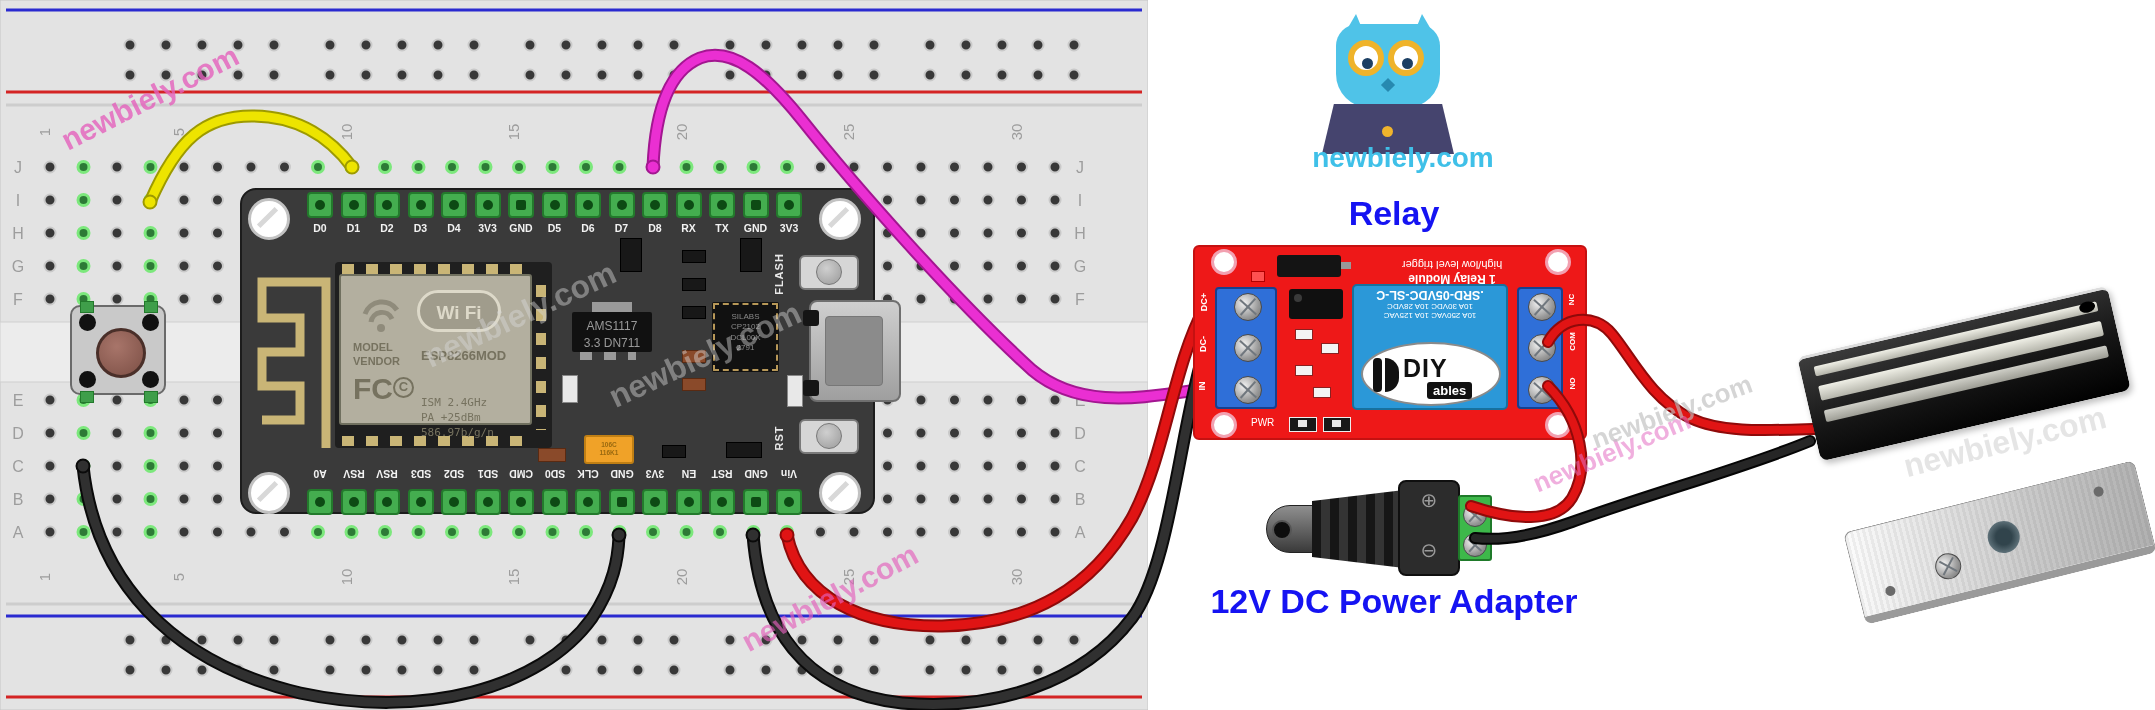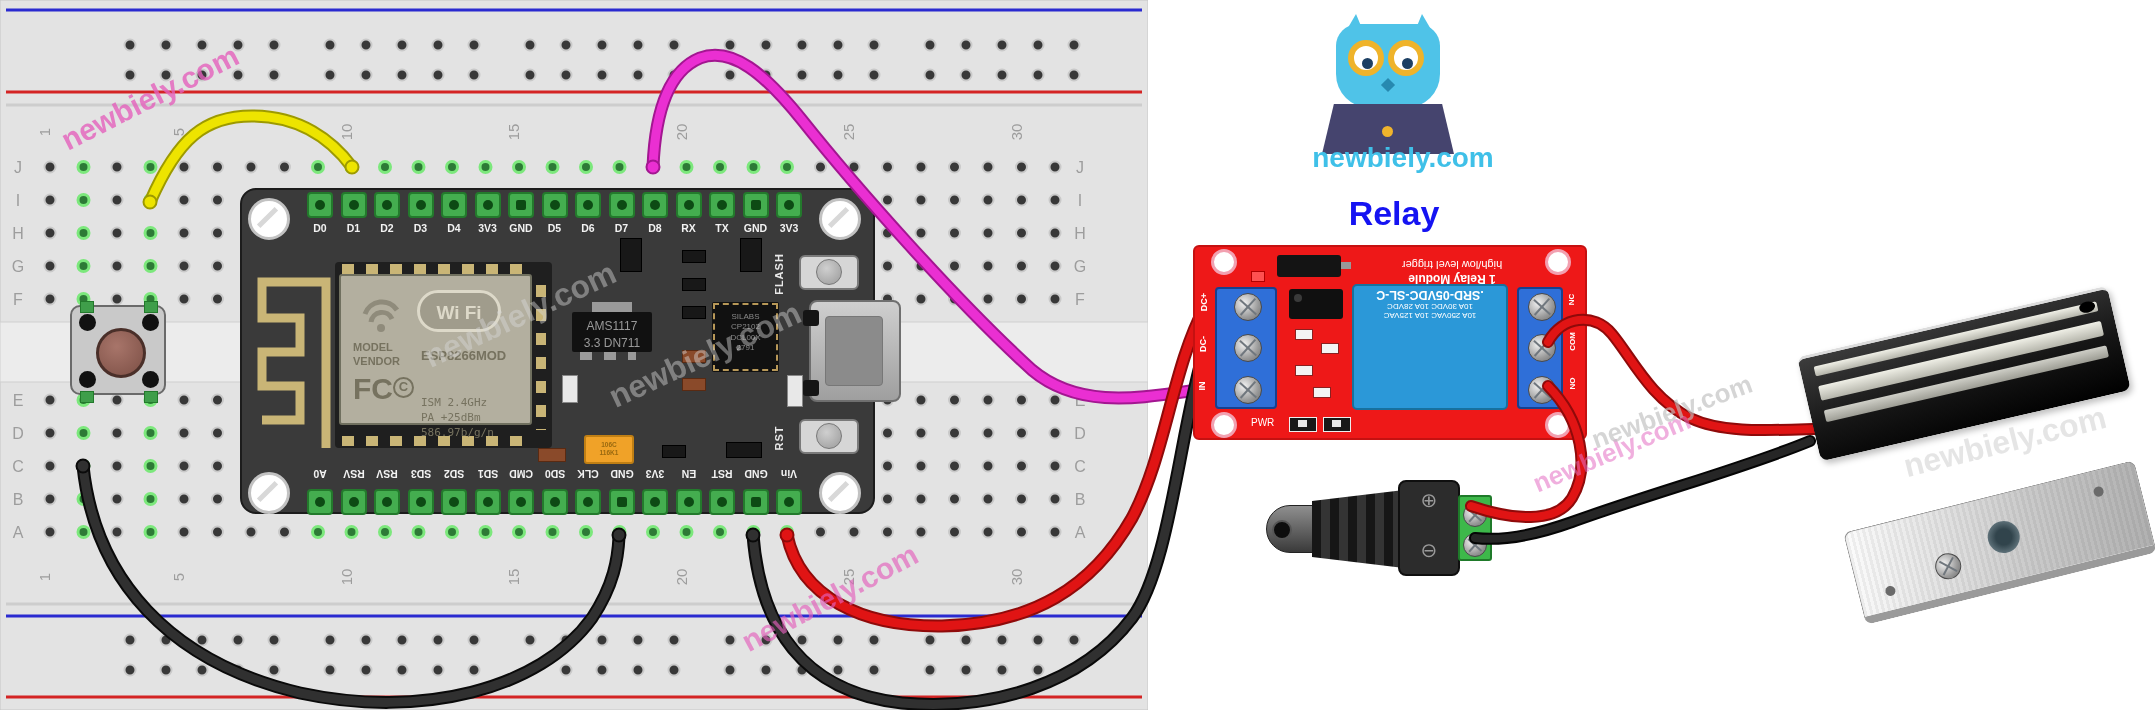--- a/index.html
+++ b/index.html
@@ -772,20 +772,26 @@
     </div>
     <span class="tlab" style="left:0px;top:50px;font-size:9px;">DC+</span>
     <span class="tlab" style="left:0px;top:92px;font-size:9px;">DC-</span>
     <span class="tlab" style="left:2px;top:134px;font-size:9px;">IN</span>
     <div id="cube">
       <div id="cubetxt" class="flip">
         <div style="font-size:8px;">10A 250VAC 10A 125VAC</div>
         <div style="font-size:8px;">10A 30VDC 10A 28VDC</div>
         <div style="font-size:12.5px;font-weight:bold;">.SRD-05VDC-SL-C</div>
       </div>
+      <div id="oval">
+        <div class="dg" style="left:10px;top:14px;width:9px;height:34px;border-radius:4px;"></div>
+        <div class="dg" style="left:22px;top:14px;width:14px;height:34px;border-radius:0 14px 14px 0;"></div>
+        <div id="diy">DIY</div>
+        <div id="ables">ables</div>
+      </div>
     </div>
     <div class="term" style="left:322px;top:40px;width:46px;height:122px;">
       <div class="screw" style="left:9px;top:4px;width:28px;height:28px;"></div>
       <div class="screw" style="left:9px;top:45px;width:28px;height:28px;"></div>
       <div class="screw" style="left:9px;top:87px;width:28px;height:28px;"></div>
     </div>
     <span class="tlab" style="left:371px;top:48px;font-size:8px;">NC</span>
     <span class="tlab" style="left:368px;top:90px;font-size:8px;">COM</span>
     <span class="tlab" style="left:371px;top:132px;font-size:8px;">NO</span>
     <span style="position:absolute;left:56px;top:170px;color:#fff;font-size:10px;font-weight:normal;">PWR</span>
@@ -842,20 +848,21 @@
     <div class="eye" style="left:68px;"></div>
     <div class="pupil" style="left:42px;"></div>
     <div class="pupil" style="left:82px;"></div>
     <div id="beak"></div>
     <div id="laptop"></div>
     <div id="lapdot"></div>
     <div id="logotext">newbiely.com</div>
   </div>
 
   <div class="biglabel" style="left: 1324px; top: 194px; width: 140px; color: rgb(21, 19, 242);">Relay</div>
+  <div class="biglabel" style="left: 1174px; top: 582px; width: 440px; color: rgb(21, 19, 242);">12V DC Power Adapter</div>
 
   <div id="wms" class="abs" style="left:0;top:0;width:2155px;height:710px;pointer-events:none;">
       <div class="wm" style="left: 150px; top: 98px; font-size: 30px; color: rgba(228, 96, 188, 0.8); transform: translate(-50%, -50%) rotate(-27deg);">newbiely.com</div>
       <div class="wm" style="left: 520px; top: 315px; font-size: 32px; color: rgba(215, 215, 215, 0.45); transform: translate(-50%, -50%) rotate(-25deg);">newbiely.com</div>
       <div class="wm" style="left: 705px; top: 355px; font-size: 32px; color: rgba(215, 215, 215, 0.45); transform: translate(-50%, -50%) rotate(-25deg);">newbiely.com</div>
       <div class="wm" style="left: 830px; top: 598px; font-size: 30px; color: rgba(228, 96, 188, 0.65); transform: translate(-50%, -50%) rotate(-28deg);">newbiely.com</div>
       <div class="wm" style="left: 1612px; top: 452px; font-size: 26px; color: rgba(228, 110, 195, 0.55); transform: translate(-50%, -50%) rotate(-23deg);">newbiely.com</div>
       <div class="wm" style="left: 1672px; top: 412px; font-size: 26px; color: rgba(190, 190, 190, 0.65); transform: translate(-50%, -50%) rotate(-20deg);">newbiely.com</div>
       <div class="wm" style="left: 2005px; top: 442px; font-size: 32px; color: rgba(222, 222, 222, 0.8); transform: translate(-50%, -50%) rotate(-14deg);">newbiely.com</div>
     </div>

